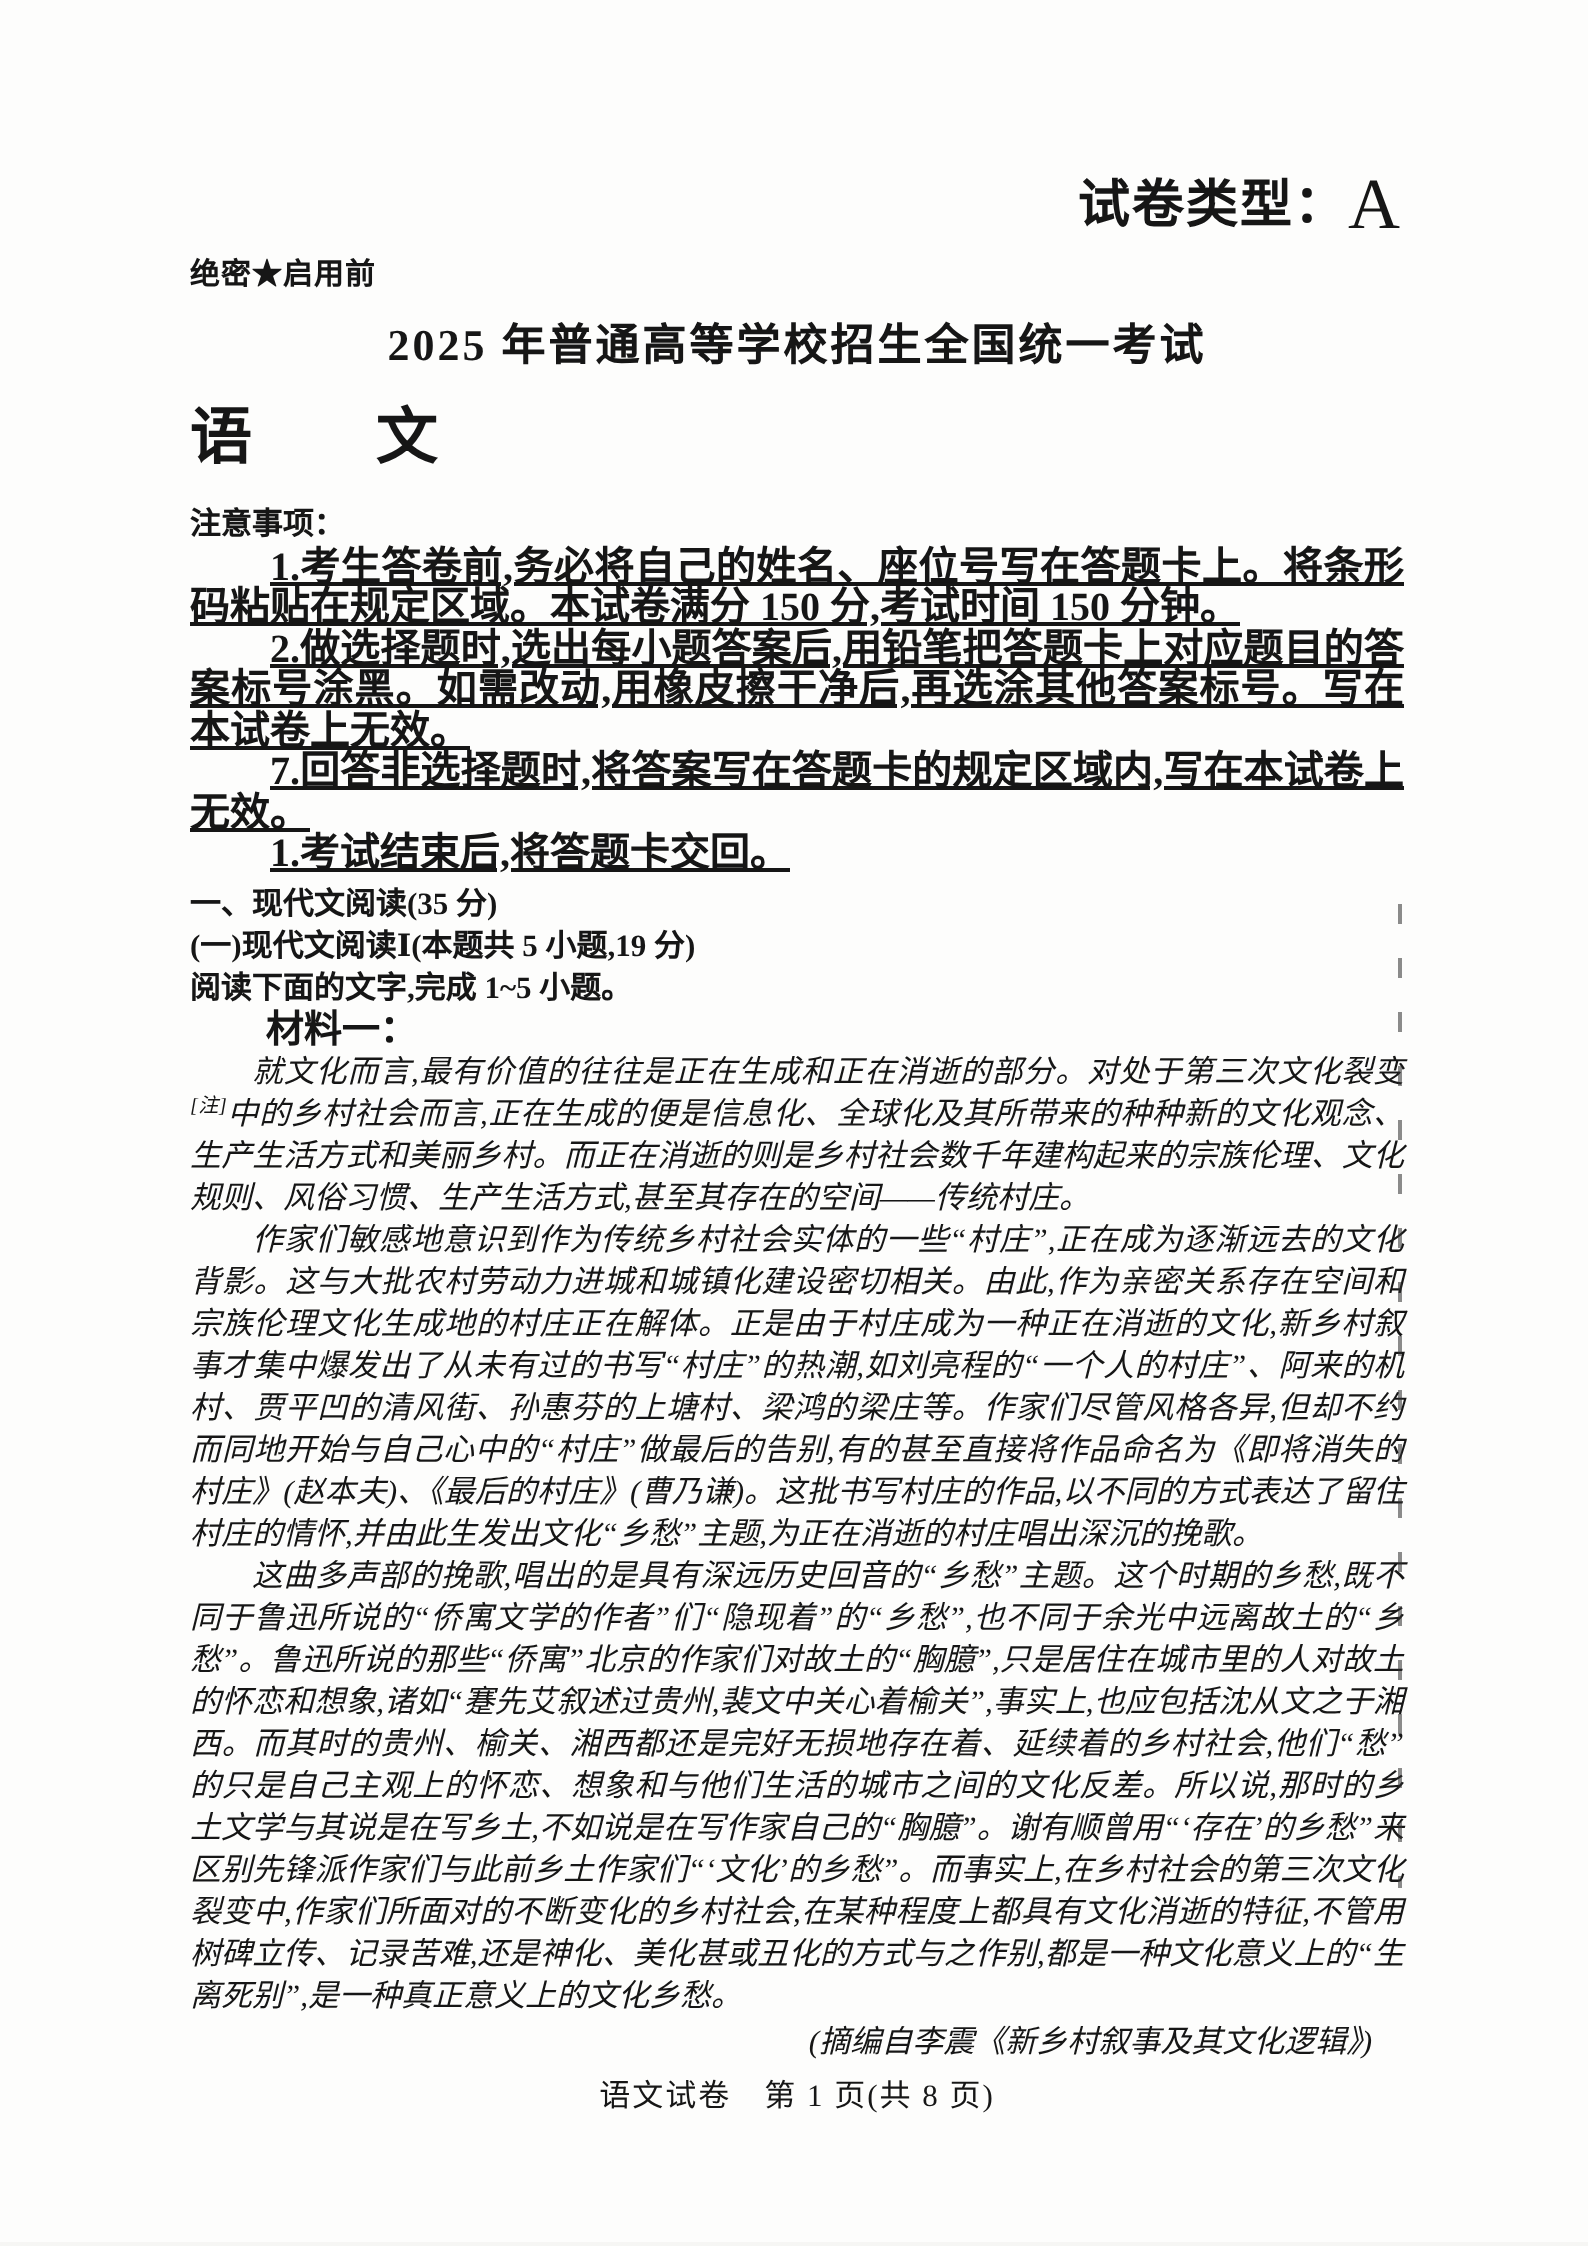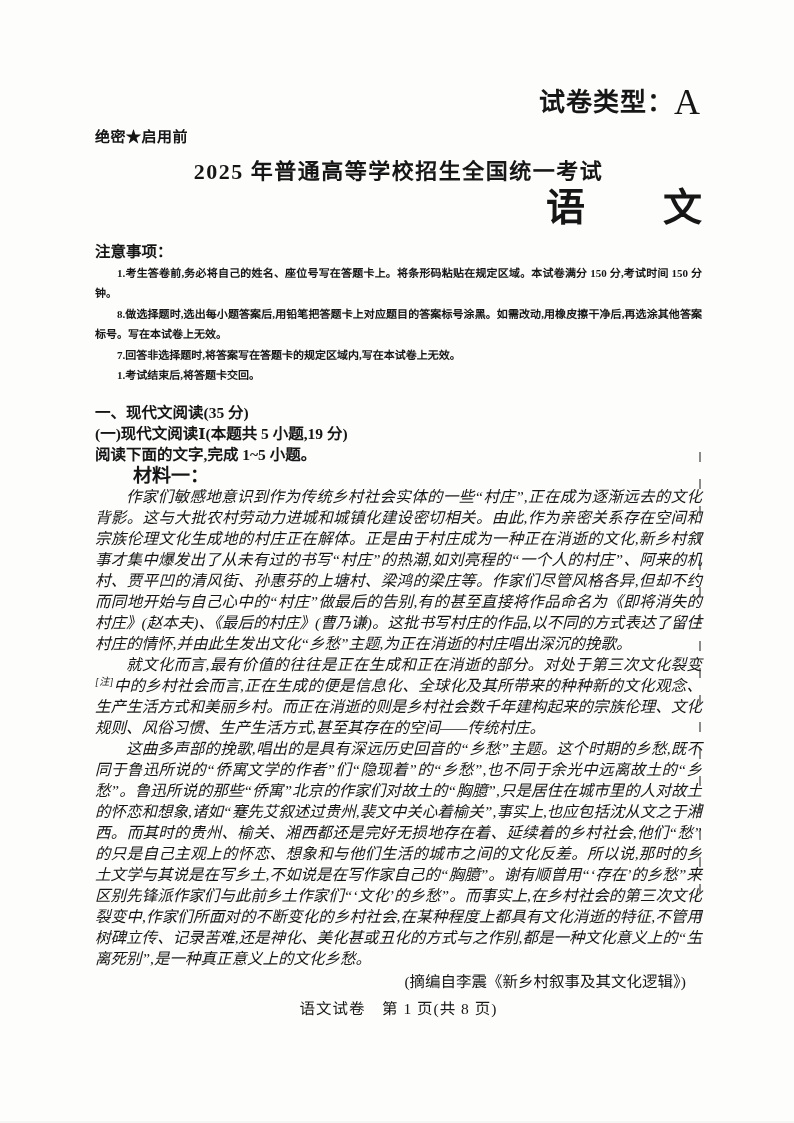--- a/index.html
+++ b/index.html
@@ -47,48 +47,49 @@
     letter-spacing: 1.5px;
   }
   .exam-subtitle {
     text-align: center;
     font-size: 18.5px;
     font-weight: 600;
     margin-top: 7px;
     letter-spacing: 1px;
   }
   .subject-title {
-    text-align: right;
-    font-size: 39px;
+    text-align: left;
+    font-size: 31px;
     font-weight: 800;
     line-height: 36px;
-    margin-top: 5px;
+    margin-top: 15px;
     font-family: "Liberation Sans", "DejaVu Sans", sans-serif;
   }
   
   .notice { margin-top: 16px; }
   .notice-heading {
     font-size: 15.5px;
     font-weight: bold;
     line-height: 20.5px;
   }
   .notice-item {
-    font-size: 11px;
+    font-size: 20px;
     font-weight: bold;
     line-height: 20.5px;
     text-indent: 2em;
     text-align: justify;
+    text-decoration: underline;
   }
   
   .section-heading, .section-subheading, .instruction {
     font-size: 15.5px;
     font-weight: bold;
     line-height: 21px;
   }
-  .section-heading { margin-top: 16px; }
+  .section-heading { margin-top: 4px; }
   .material-label {
     font-size: 19px;
     font-weight: bold;
     line-height: 21px;
     text-indent: 2em;
   }
   
   .material-paragraph {
     font-size: 15.5px;
     line-height: 21px;
@@ -97,20 +98,21 @@
     font-style: italic;
   }
   .note-sup {
     font-size: 10px;
     vertical-align: super;
     line-height: 0;
   }
   .attribution {
     font-size: 15.5px;
     line-height: 23px;
+    font-style: italic;
     text-align: right;
     padding-right: 16px;
     margin-top: 1px;
   }
   
   .page-footer {
     text-align: center;
     font-size: 15.5px;
     line-height: 21px;
     margin-top: 5px;
@@ -142,34 +144,34 @@
   <div class="secrecy">绝密★启用前</div>
 
   <div class="exam-title">2025 年普通高等学校招生全国统一考试</div>
 
 
   <div class="subject-title">语　　文</div>
 
   <div class="notice">
     <div class="notice-heading">注意事项：</div>
     <p class="notice-item">1.考生答卷前,务必将自己的姓名、座位号写在答题卡上。将条形码粘贴在规定区域。本试卷满分 150 分,考试时间 150 分钟。</p>
-    <p class="notice-item">8.做选择题时,选出每小题答案后,用铅笔把答题卡上对应题目的答案标号涂黑。如需改动,用橡皮擦干净后,再选涂其他答案标号。写在本试卷上无效。</p>
+    <p class="notice-item">2.做选择题时,选出每小题答案后,用铅笔把答题卡上对应题目的答案标号涂黑。如需改动,用橡皮擦干净后,再选涂其他答案标号。写在本试卷上无效。</p>
     <p class="notice-item">7.回答非选择题时,将答案写在答题卡的规定区域内,写在本试卷上无效。</p>
     <p class="notice-item">1.考试结束后,将答题卡交回。</p>
   </div>
 
   <div>
     <div class="section-heading">一、现代文阅读(35 分)</div>
     <div class="section-subheading">(一)现代文阅读Ⅰ(本题共 5 小题,19 分)</div>
     <div class="instruction">阅读下面的文字,完成 1~5 小题。</div>
     <div class="material-label">材料一：</div>
 
+    <p class="material-paragraph"><span>就文化而言,最有价值的往往是正在生成和正在消逝的部分。对处于第三次文化裂变</span><sup class="note-sup">[注]</sup><span>中的乡村社会而言,正在生成的便是信息化、全球化及其所带来的种种新的文化观念、生产生活方式和美丽乡村。而正在消逝的则是乡村社会数千年建构起来的宗族伦理、文化规则、风俗习惯、生产生活方式,甚至其存在的空间——传统村庄。</span></p>
+
     <p class="material-paragraph">作家们敏感地意识到作为传统乡村社会实体的一些“村庄”,正在成为逐渐远去的文化背影。这与大批农村劳动力进城和城镇化建设密切相关。由此,作为亲密关系存在空间和宗族伦理文化生成地的村庄正在解体。正是由于村庄成为一种正在消逝的文化,新乡村叙事才集中爆发出了从未有过的书写“村庄”的热潮,如刘亮程的“一个人的村庄”、阿来的机村、贾平凹的清风街、孙惠芬的上塘村、梁鸿的梁庄等。作家们尽管风格各异,但却不约而同地开始与自己心中的“村庄”做最后的告别,有的甚至直接将作品命名为《即将消失的村庄》(赵本夫)、《最后的村庄》(曹乃谦)。这批书写村庄的作品,以不同的方式表达了留住村庄的情怀,并由此生发出文化“乡愁”主题,为正在消逝的村庄唱出深沉的挽歌。</p>
-
-    <p class="material-paragraph"><span>就文化而言,最有价值的往往是正在生成和正在消逝的部分。对处于第三次文化裂变</span><sup class="note-sup">[注]</sup><span>中的乡村社会而言,正在生成的便是信息化、全球化及其所带来的种种新的文化观念、生产生活方式和美丽乡村。而正在消逝的则是乡村社会数千年建构起来的宗族伦理、文化规则、风俗习惯、生产生活方式,甚至其存在的空间——传统村庄。</span></p>
 
     <p class="material-paragraph">这曲多声部的挽歌,唱出的是具有深远历史回音的“乡愁”主题。这个时期的乡愁,既不同于鲁迅所说的“侨寓文学的作者”们“隐现着”的“乡愁”,也不同于余光中远离故土的“乡愁”。鲁迅所说的那些“侨寓”北京的作家们对故土的“胸臆”,只是居住在城市里的人对故土的怀恋和想象,诸如“蹇先艾叙述过贵州,裴文中关心着榆关”,事实上,也应包括沈从文之于湘西。而其时的贵州、榆关、湘西都还是完好无损地存在着、延续着的乡村社会,他们“愁”的只是自己主观上的怀恋、想象和与他们生活的城市之间的文化反差。所以说,那时的乡土文学与其说是在写乡土,不如说是在写作家自己的“胸臆”。谢有顺曾用“‘存在’的乡愁”来区别先锋派作家们与此前乡土作家们“‘文化’的乡愁”。而事实上,在乡村社会的第三次文化裂变中,作家们所面对的不断变化的乡村社会,在某种程度上都具有文化消逝的特征,不管用树碑立传、记录苦难,还是神化、美化甚或丑化的方式与之作别,都是一种文化意义上的“生离死别”,是一种真正意义上的文化乡愁。</p>
 
     <div class="attribution">(摘编自李震《新乡村叙事及其文化逻辑》)</div>
   </div>
 
   <div class="page-footer">语文试卷　第 1 页(共 8 页)</div>
 
   <div class="scan-line"></div>
 

